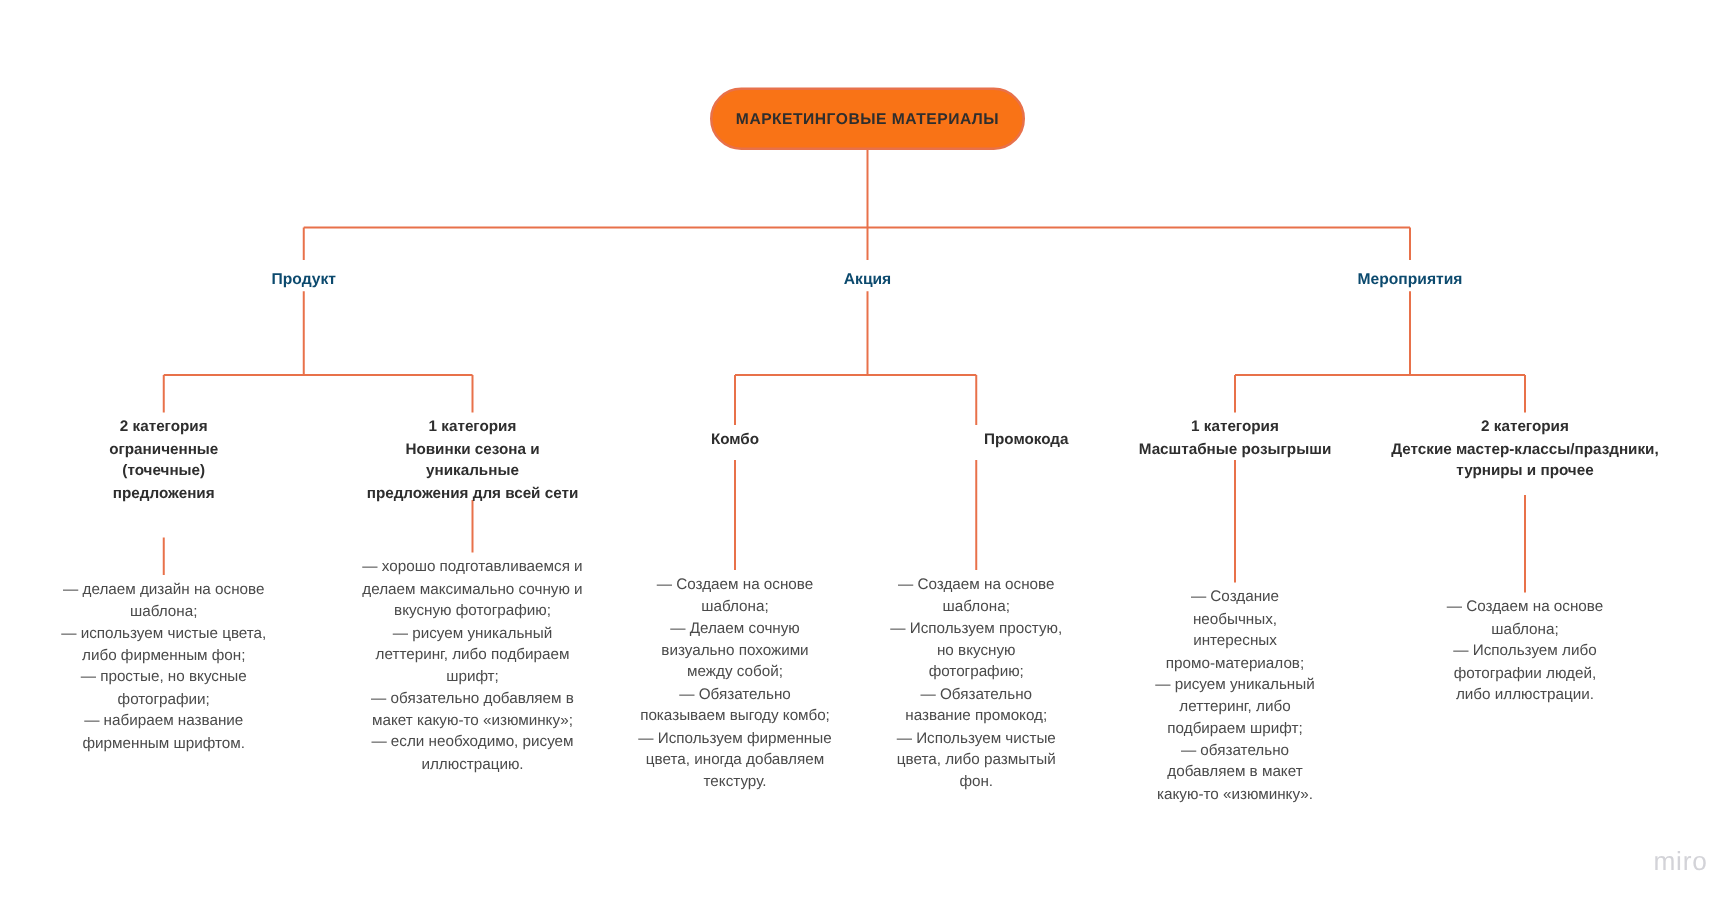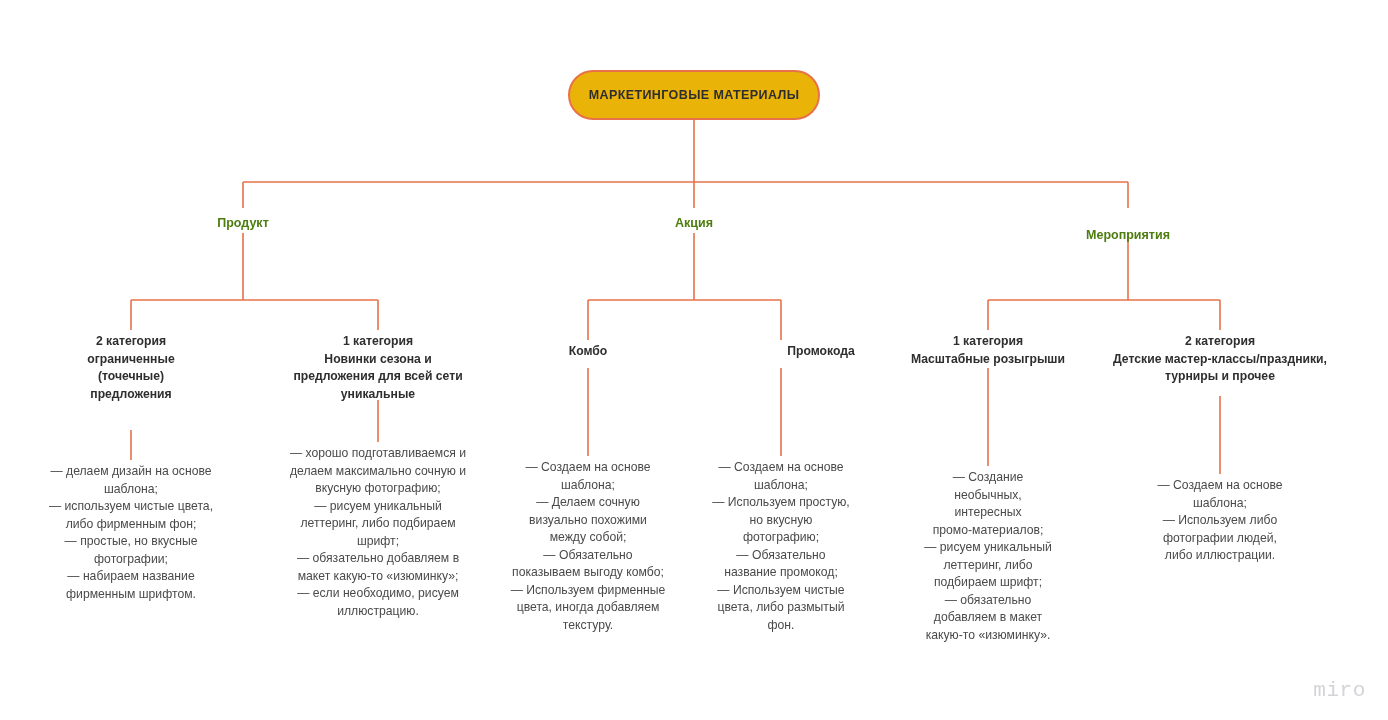--- a/index.html
+++ b/index.html
@@ -18,37 +18,37 @@
   #wires { position: absolute; left: 0; top: 0; width: 1388px; height: 720px; pointer-events: none; }
 
   .node { position: absolute; }
 
   
   .root-node {
     left: 568px; top: 70px;
     width: 252px; height: 50px;
     border: 2px solid #e8714a;
     border-radius: 26px;
-    background: #eab308;
+    background: #f97316;
     display: flex; align-items: center; justify-content: center;
   }
   .root-label {
     font-size: 12.5px;
     font-weight: bold;
     letter-spacing: .4px;
     color: #2e2e2e;
     text-align: center;
     white-space: nowrap;
   }
 
   
   .lvl2 {
     font-size: 12.5px;
     font-weight: bold;
-    color: #4d7c0f;
+    color: #0c4a6e;
     text-align: center;
     white-space: nowrap;
     transform: translateX(-50%);
     top: 216px;
   }
 
   
   .lvl3 {
     text-align: center;
     transform: translateX(-50%);
@@ -69,21 +69,21 @@
     font-weight: normal;
   }
 
   
   .watermark {
     position: absolute;
     right: 22px; bottom: 18px;
     font-size: 21px;
     color: #d3d3d8;
     letter-spacing: .6px;
-    font-family: Liberation Mono, monospace;
+    font-family: Liberation Sans, sans-serif;
   }
 </style>
 </head>
 <body>
 
 <div id="canvas">
 
   <svg id="wires" viewBox="0 0 1388 720" xmlns="http://www.w3.org/2000/svg">
     <g fill="none" stroke="#e8714a" stroke-width="1.6" stroke-linecap="butt">
 
@@ -123,36 +123,36 @@
   <div class="node root-node">
     <span class="root-label">МАРКЕТИНГОВЫЕ МАТЕРИАЛЫ</span>
   </div>
 
   <div class="node lvl2" style="left:243px;">
     <span>Продукт</span>
   </div>
   <div class="node lvl2" style="left:694px;">
     <span>Акция</span>
   </div>
-  <div class="node lvl2" style="left:1128px;margin-top:12px;">
+  <div class="node lvl2" style="left:1128px;">
     <span>Мероприятия</span>
   </div>
 
   <div class="node lvl3" style="left:131px; top:333px; width:230px;">
     <span class="cat">2 категория</span>
     <span class="cat">ограниченные</span>
     <span class="cat">(точечные)</span>
     <span class="cat">предложения</span>
   </div>
 
   <div class="node lvl3" style="left:378px; top:333px; width:230px;">
     <span class="cat">1 категория</span>
     <span class="cat">Новинки сезона и</span>
+    <span class="cat">уникальные</span>
     <span class="cat">предложения для всей сети</span>
-    <span class="cat">уникальные</span>
   </div>
 
   <div class="node lvl3" style="left:588px; top:343px; width:190px;">
     <span class="cat">Комбо</span>
   </div>
 
   <div class="node lvl3" style="left:821px; top:343px; width:190px;">
     <span class="cat">Промокода</span>
   </div>
 

